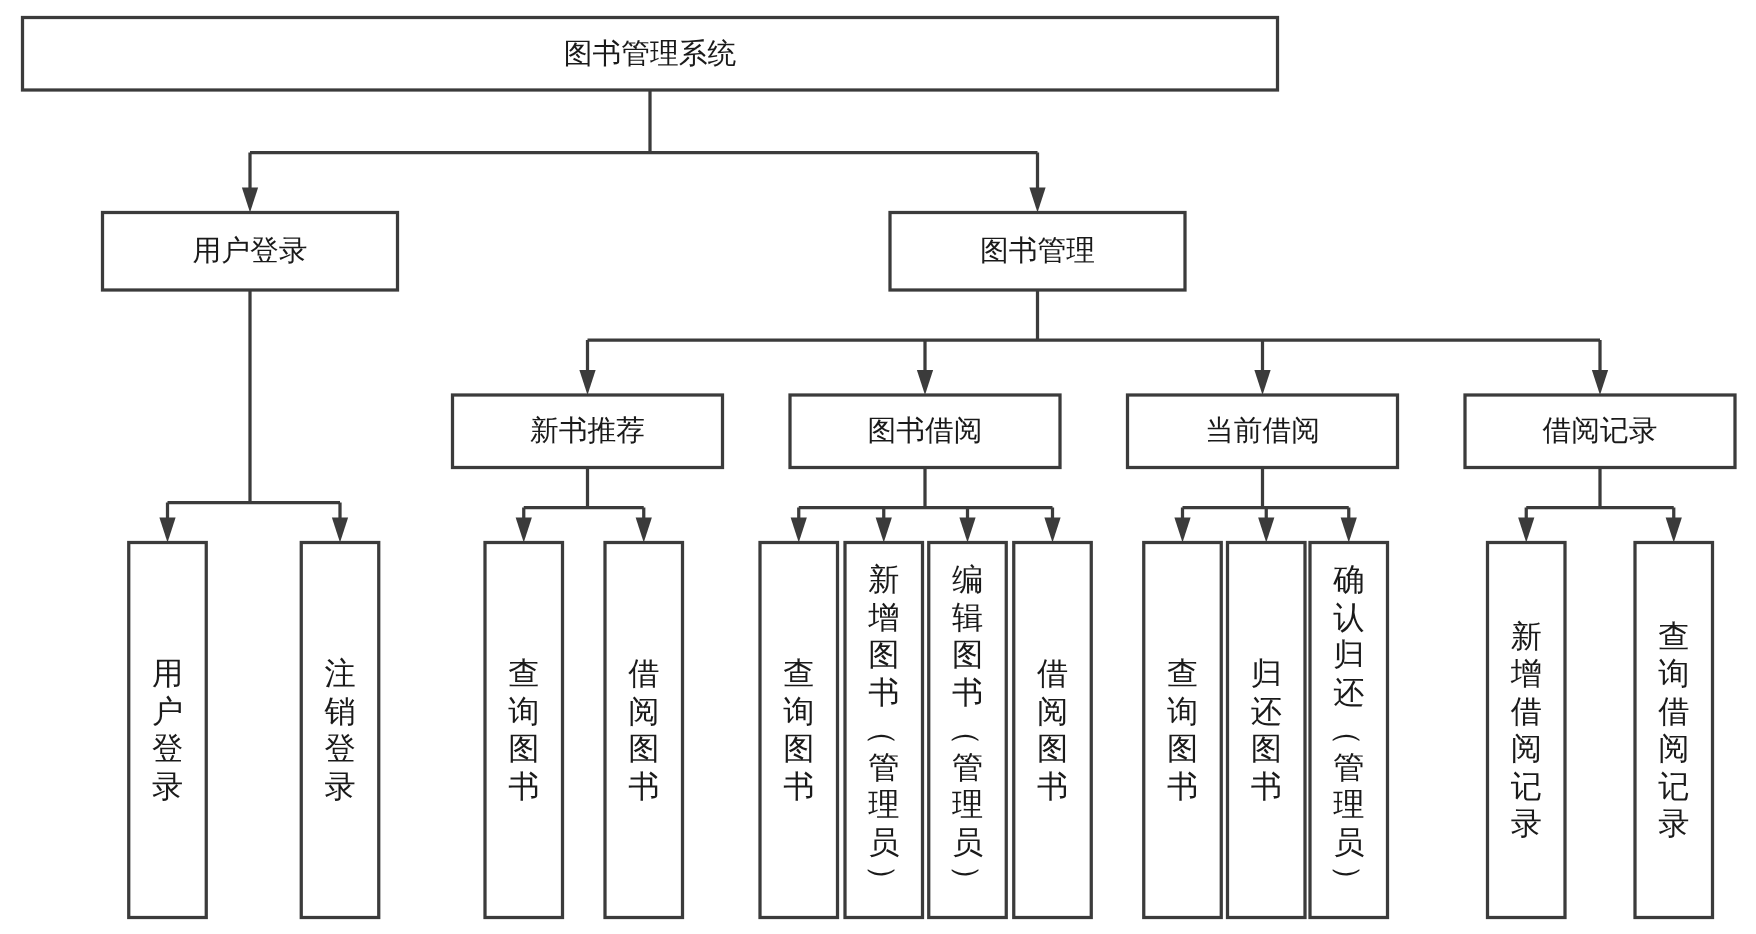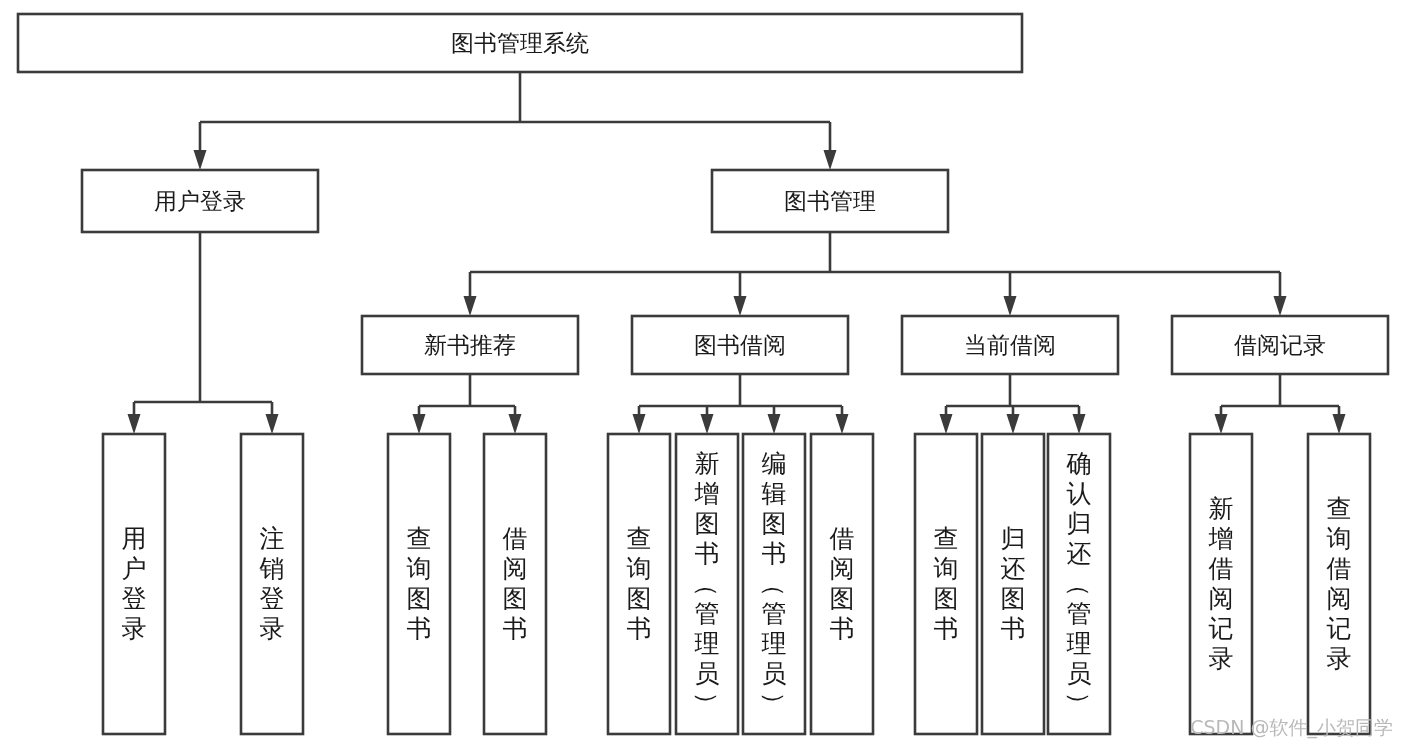--- a/index.html
+++ b/index.html
@@ -259,14 +259,13 @@
           <rect x="1308" y="434" width="62" height="300" class="node-box"></rect>
           <text x="1339" y="517.4" class="leaf-label-v" text-anchor="middle" font-size="25">查</text>
           <text x="1339" y="547.4" class="leaf-label-v" text-anchor="middle" font-size="25">询</text>
           <text x="1339" y="577.4" class="leaf-label-v" text-anchor="middle" font-size="25">借</text>
           <text x="1339" y="607.4" class="leaf-label-v" text-anchor="middle" font-size="25">阅</text>
           <text x="1339" y="637.4" class="leaf-label-v" text-anchor="middle" font-size="25">记</text>
           <text x="1339" y="667.4" class="leaf-label-v" text-anchor="middle" font-size="25">录</text>
         </g>
       </g>
   </svg>
-  <div class="watermark">CSDN @软件_小贺同学</div>
 </div>
 
 </body></html>

